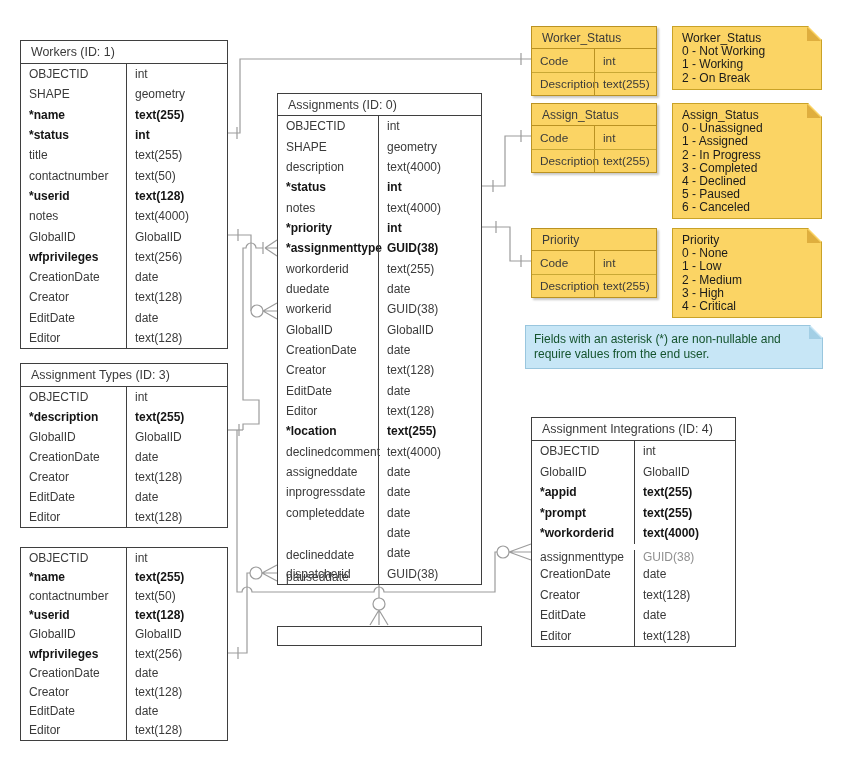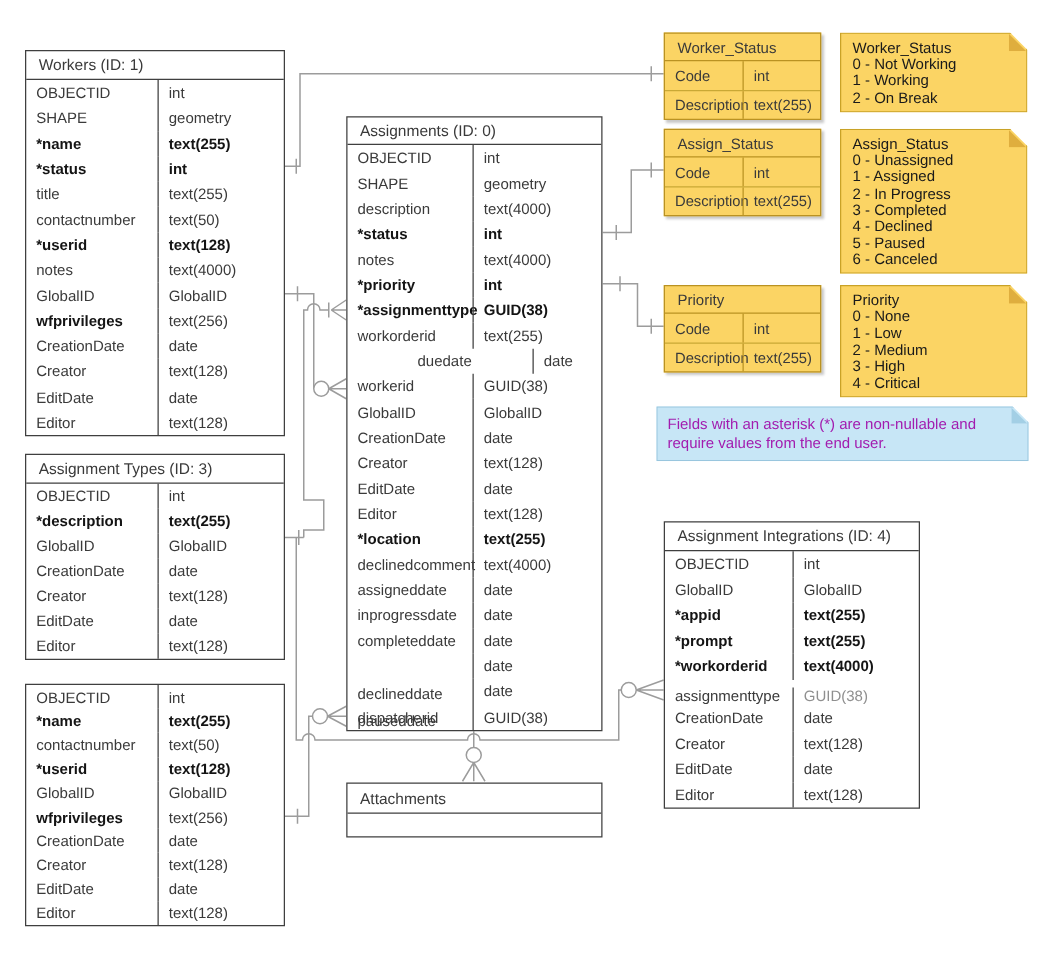--- a/index.html
+++ b/index.html
@@ -22,21 +22,21 @@
   .entity.yellow .e-header{border-bottom:1.5px solid #BA9222;font-size:12px;}
   .entity.yellow .cell.type{border-left:1.5px solid #BA9222;}
   .entity.yellow .e-row.sep{border-top:1px solid #C9A835;}
   .note{position:absolute;background:#FBD464;border:1px solid #C9A227;box-sizing:border-box;
         padding:5px 9px;font-size:12px;line-height:13.2px;color:#1a1a1a;
         clip-path:polygon(0 0,calc(100% - 14px) 0,100% 14px,100% 100%,0 100%);}
   .note .fold{position:absolute;top:0;right:0;width:14px;height:14px;background:#DFAE3E;
         clip-path:polygon(0 0,100% 100%,0 100%);}
   .note-line{white-space:nowrap;}
   .callout{position:absolute;background:#C7E6F6;border:1px solid #99C6DE;box-sizing:border-box;
-        padding:6px 8px;font-size:12px;line-height:15px;color:#a21caf;
+        padding:6px 8px;font-size:12px;line-height:15px;color:#14532d;
         clip-path:polygon(0 0,calc(100% - 13px) 0,100% 13px,100% 100%,0 100%);}
   .callout .fold{position:absolute;top:0;right:0;width:13px;height:13px;background:#A3CFE5;
         clip-path:polygon(0 0,100% 100%,0 100%);}
 </style>
 </head>
 <body>
 
 <div id="canvas">
 
   <svg id="connectors" width="850" height="783" viewBox="0 0 850 783" fill="none" stroke="#9C9C9C" stroke-width="1.2">
@@ -250,21 +250,21 @@
           <div class="cell type b">int</div>
         </div>
         <div class="e-row" style="height: 20.35px;">
           <div class="cell name b" style="width: 100px;">*assignmenttype</div>
           <div class="cell type b">GUID(38)</div>
         </div>
         <div class="e-row" style="height: 20.35px;">
           <div class="cell name" style="width: 100px;">workorderid</div>
           <div class="cell type">text(255)</div>
         </div>
-        <div class="e-row" style="height: 20.35px; margin-left: 48px;">
+        <div class="e-row" style="height: 20.35px;">
           <div class="cell name" style="width: 100px;">duedate</div>
           <div class="cell type">date</div>
         </div>
         <div class="e-row" style="height: 20.35px;">
           <div class="cell name" style="width: 100px;">workerid</div>
           <div class="cell type">GUID(38)</div>
         </div>
         <div class="e-row" style="height: 20.35px;">
           <div class="cell name" style="width: 100px;">GlobalID</div>
           <div class="cell type">GlobalID</div>
@@ -312,21 +312,20 @@
         <div class="e-row" style="height: 20.35px;">
           <div class="cell name" style="width: 100px; margin-top: 34px;">pauseddate</div>
           <div class="cell type">date</div>
         </div>
         <div class="e-row" style="height: 20.35px;">
           <div class="cell name" style="width: 100px;">dispatcherid</div>
           <div class="cell type">GUID(38)</div>
         </div>
       </div>
       <div class="entity white" style="left: 277px; top: 626px; width: 205px;">
-        <div class="e-header" style="height: 24px;">Attachments</div>
         <div class="e-row" style="height: 18px;">
           <div class="cell name" style="width: 205px;"></div>
         </div>
       </div>
       <div class="entity white" style="left: 531px; top: 417px; width: 205px;">
         <div class="e-header" style="height: 23px;">Assignment Integrations (ID: 4)</div>
         <div class="e-row" style="height: 20.5px;">
           <div class="cell name" style="width: 102px;">OBJECTID</div>
           <div class="cell type">int</div>
         </div>

